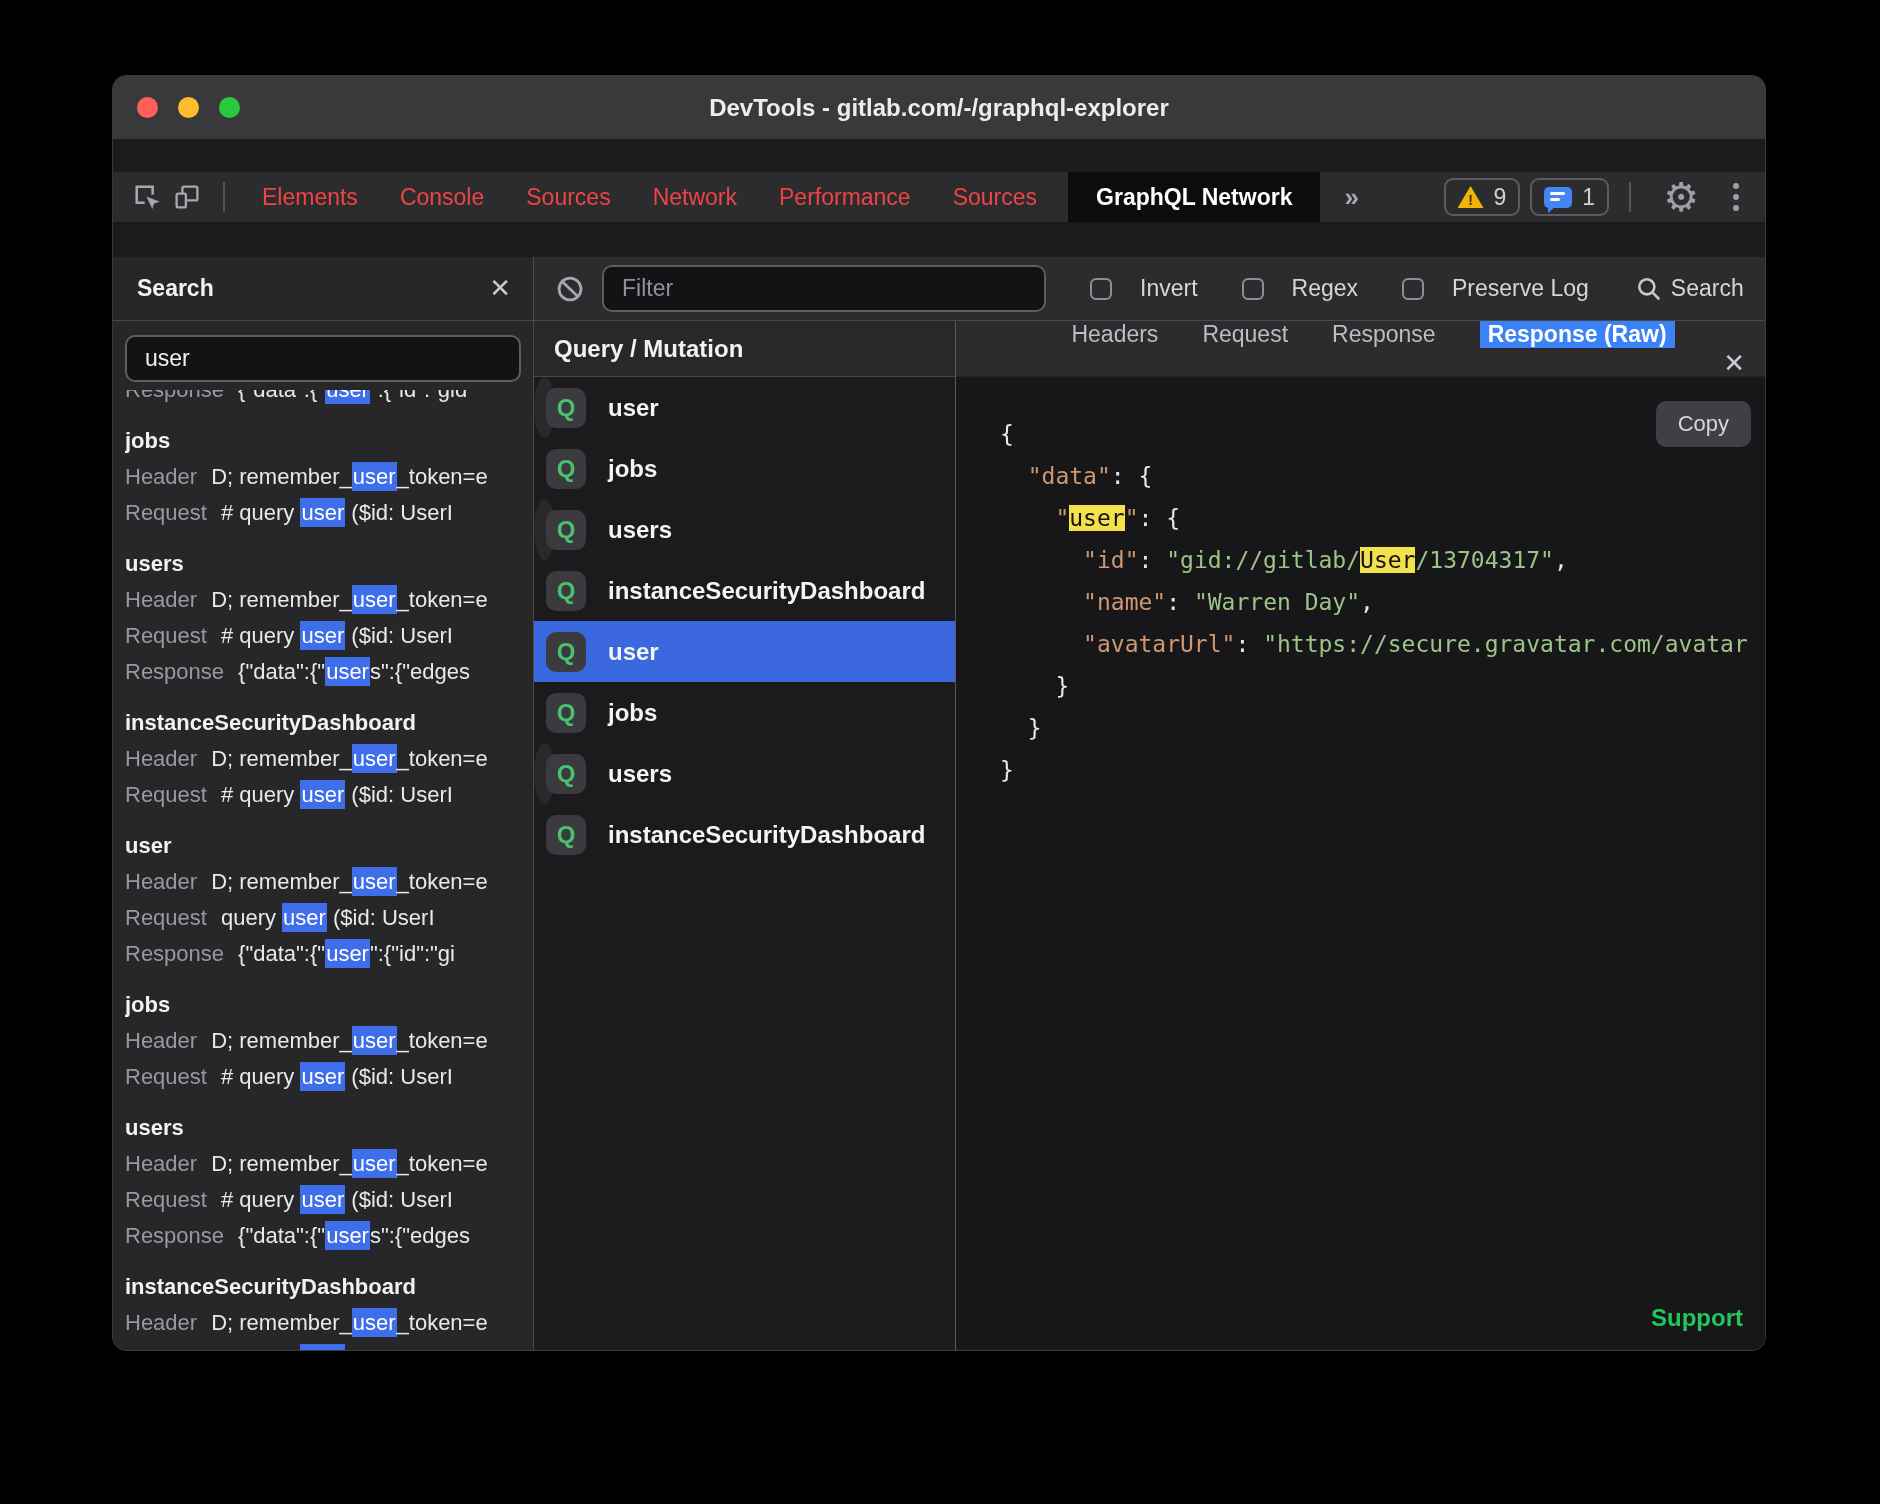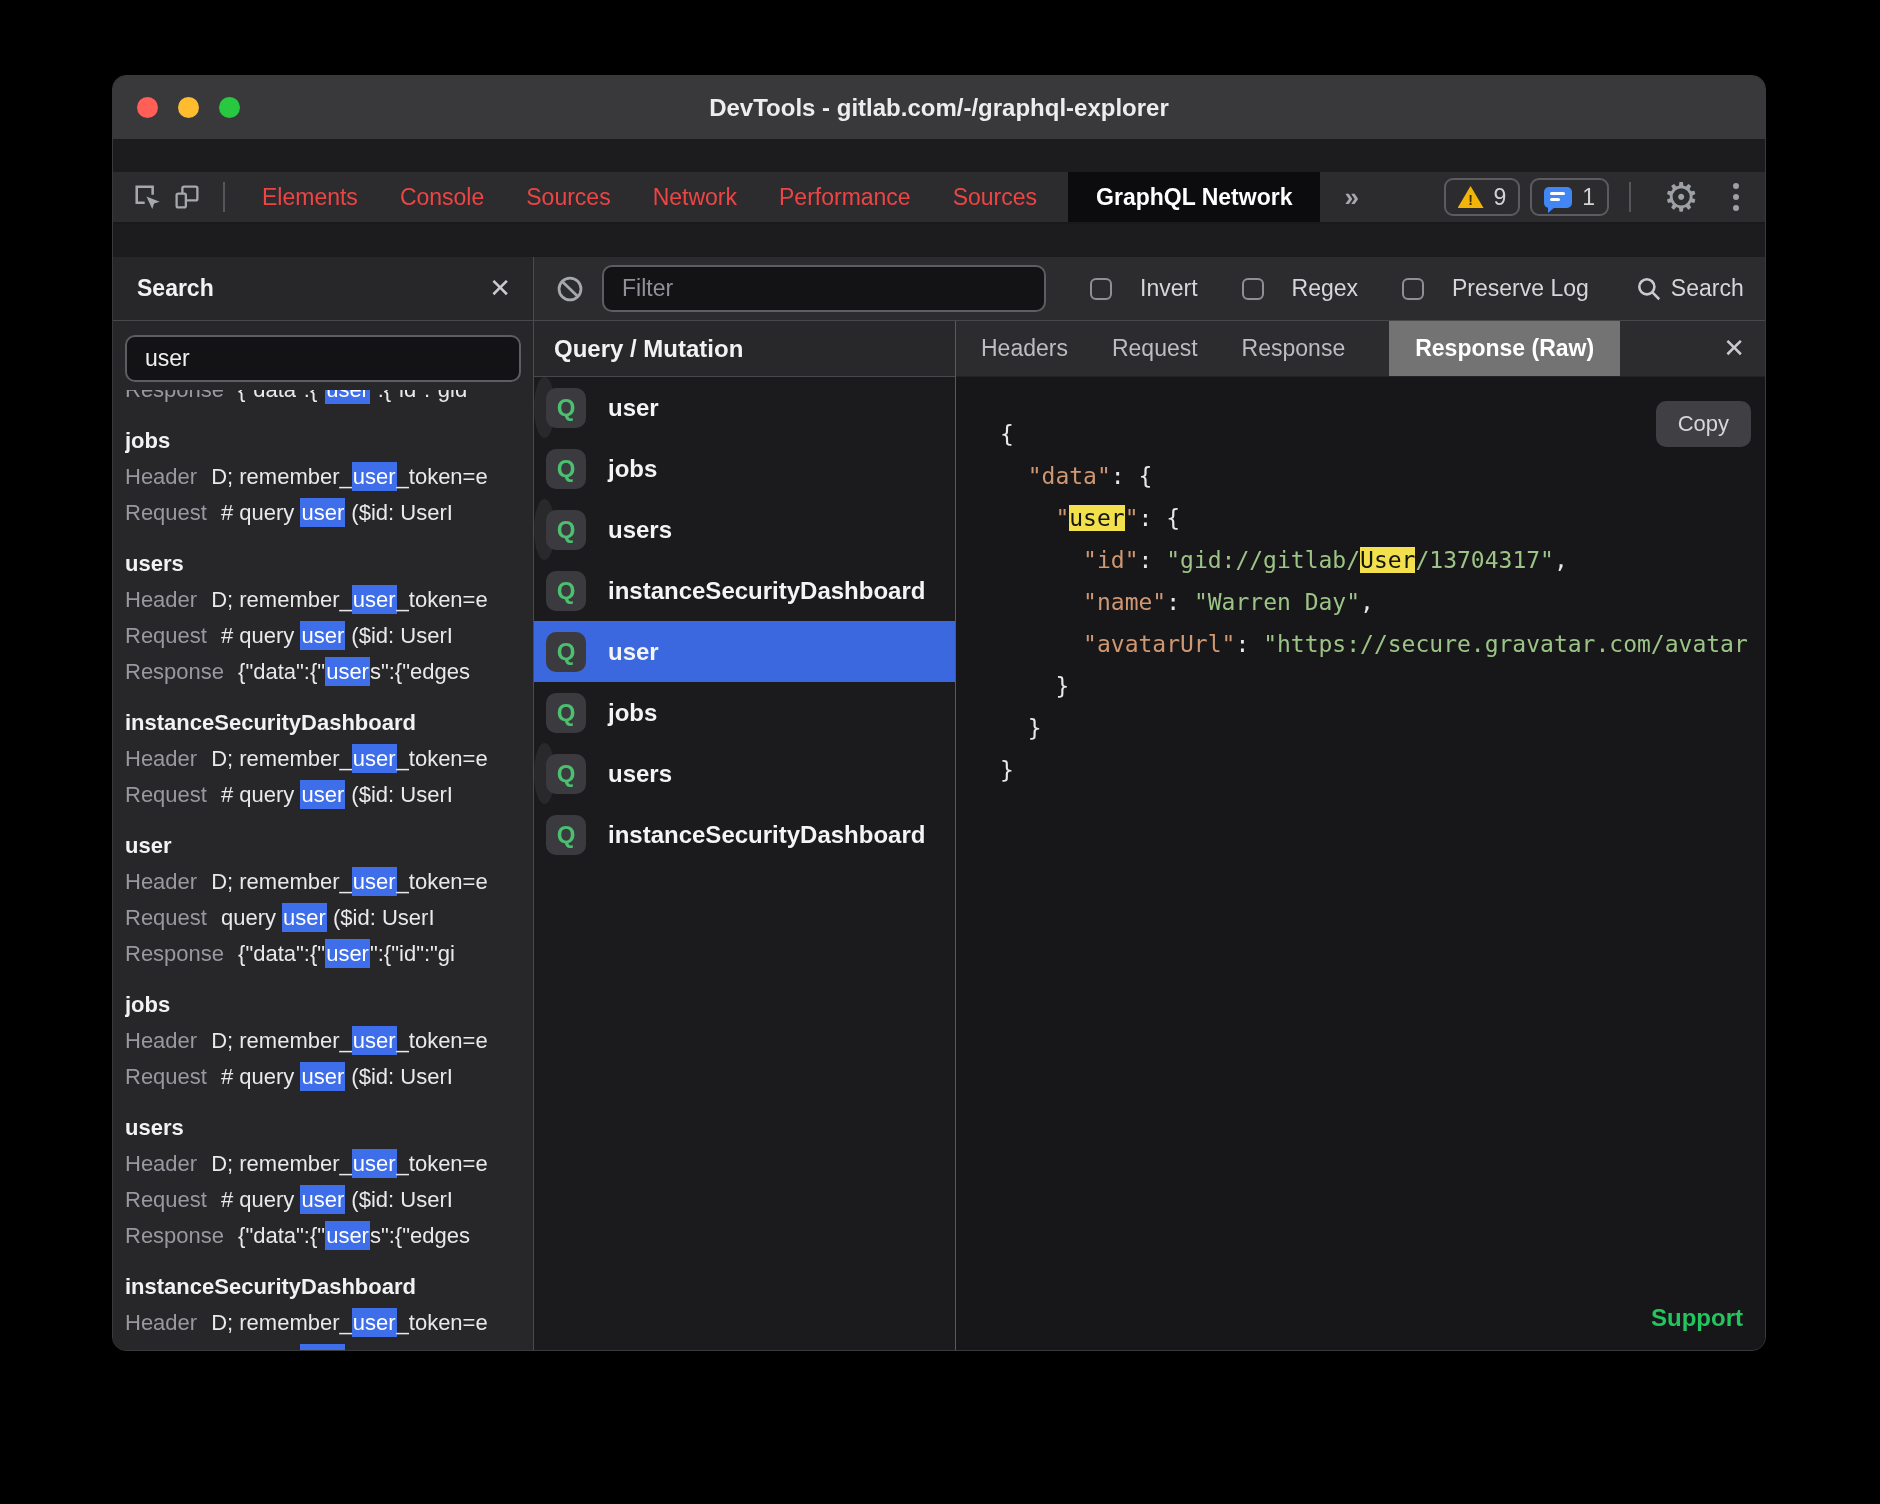--- a/index.html
+++ b/index.html
@@ -82,24 +82,24 @@
   .q-row{height:61px;flex-shrink:0;display:flex;align-items:center;padding-left:12px;}
   .q-row.light{background:#29292c;}
   .q-row.selected{background:#3b68de;}
   .q-badge{width:40px;height:40px;border-radius:10px;background:#3a3a3f;display:flex;align-items:center;
     justify-content:center;color:#4bc06f;font-size:24px;font-weight:700;flex-shrink:0;}
   .q-label{color:#f4f4f6;font-size:24px;font-weight:700;margin-left:22px;white-space:nowrap;}
 
   
   .detail-panel{flex:1;display:flex;flex-direction:column;min-width:0;min-height:0;background:#171719;}
   .detail-tabs{height:56px;flex-shrink:0;background:#2c2c2f;display:flex;align-items:center;
-    padding-left:25px;border-bottom:1px solid #222225;white-space:nowrap;}
+    padding-left:25px;border-bottom:1px solid #222225;white-space:nowrap;flex-direction:column;}
   .dtab{color:#bcbcc1;font-size:23px;margin-right:44px;}
-  .dtab.active{height:100%;display:flex;align-items:center;background:#737373;color:#ffffff;
-    font-weight:700;padding:0 26px;margin-right:0;}
+  .dtab.active{height:100%;display:flex;align-items:center;background:#3b82f6;color:#ffffff;
+    font-weight:700;padding:0 8px;margin-right:0;}
   .detail-tabs .x-icon{margin-right:20px;}
   .detail-body{flex:1;position:relative;overflow:hidden;min-height:0;}
   .copy-btn{position:absolute;top:24px;right:14px;background:#3f3f44;color:#d7d7db;font-size:22px;
     border-radius:10px;padding:10px 22px;}
   .code{position:absolute;left:44px;top:36px;right:0;font-family:"DejaVu Sans Mono",monospace;
     font-size:23px;line-height:42px;white-space:pre;overflow:hidden;}
   .code .key{color:#cf9772;}
   .code .str{color:#9dc487;}
   .code .pun{color:#e8e8ea;}
   .code .hl-yellow{background:#f2e14c;color:#141414;}

